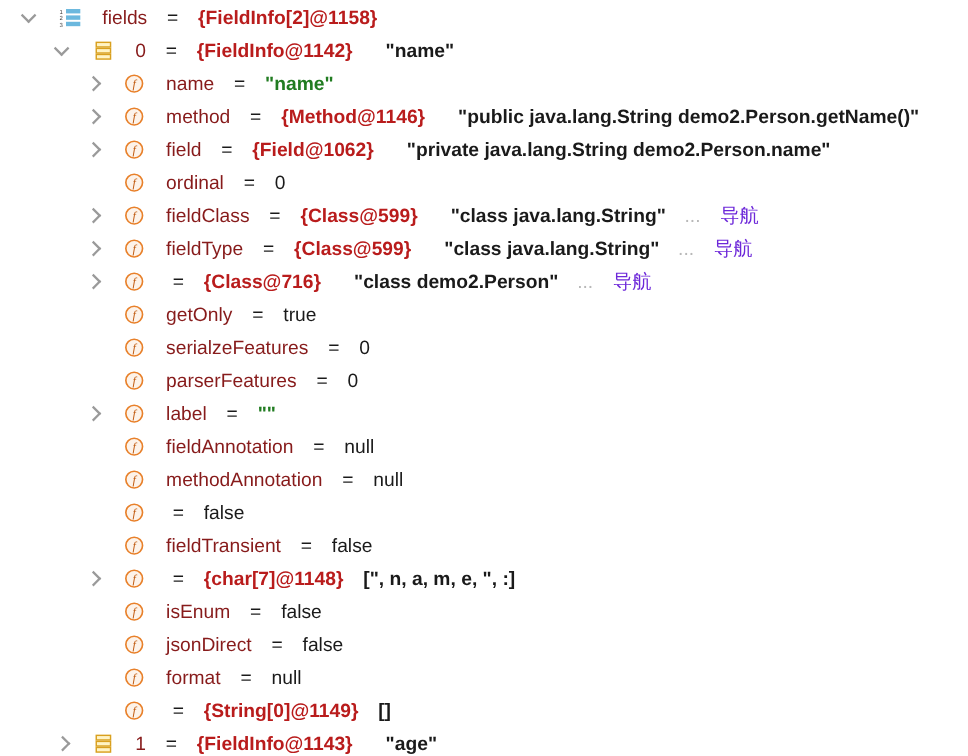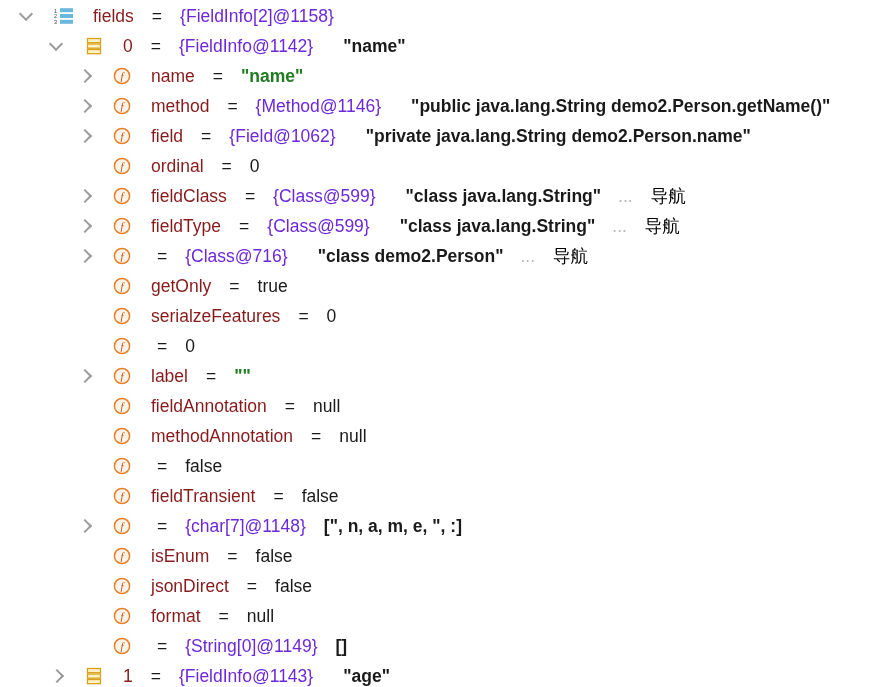--- a/index.html
+++ b/index.html
@@ -76,26 +76,26 @@
     display: flex;
     align-items: center;
     justify-content: center;
     margin-right: 5px;
   }
   .icon svg { display: block; }
 
   
   .name      { color: #871B1B; }
   .eq        { color: #1a1a1a; padding: 0 6px; }
-  .typeref   { color: #6d28d9; }
+  .typeref   { color: #b91c1c; font-weight: bold; }
   .strval    { color: #1a1a1a; font-weight: bold; }
   .greenval  { color: #217C21; font-weight: bold; }
   .plainval  { color: #1a1a1a; }
   .ellipsis  { color: #b8b8b8; padding-left: 5px; }
-  .navlink   { color: #000000; padding-left: 6px; text-align: right; }
+  .navlink   { color: #6d28d9; padding-left: 6px; text-align: right; }
   .arrval    { color: #1a1a1a; font-weight: bold; padding-left: 6px; }
   .sp        { display: inline-block; width: 6px; }
 </style>
 </head>
 <body>
 
 <div id="tree">
     <div class="row">
       <span class="ind d0"></span>
       <span class="twisty expanded"></span>
@@ -263,20 +263,21 @@
     </div>
     <div class="row">
       <span class="ind d2"></span>
       <span class="twisty none"></span>
       <span class="icon">
         <svg width="20" height="20" viewBox="0 0 20 20">
           <circle cx="10" cy="10" r="7.6" fill="#FDF3EA" stroke="#E8802A" stroke-width="1.5"></circle>
           <text x="10" y="14.2" text-anchor="middle" font-family="Liberation Serif, serif" font-style="italic" font-size="11" fill="#C05A10">f</text>
         </svg>
       </span>
+      <span class="name">parserFeatures</span>
       <span class="eq">=</span>
       <span class="plainval">0</span>
     </div>
     <div class="row">
       <span class="ind d2"></span>
       <span class="twisty collapsed"></span>
       <span class="icon">
         <svg width="20" height="20" viewBox="0 0 20 20">
           <circle cx="10" cy="10" r="7.6" fill="#FDF3EA" stroke="#E8802A" stroke-width="1.5"></circle>
           <text x="10" y="14.2" text-anchor="middle" font-family="Liberation Serif, serif" font-style="italic" font-size="11" fill="#C05A10">f</text>

